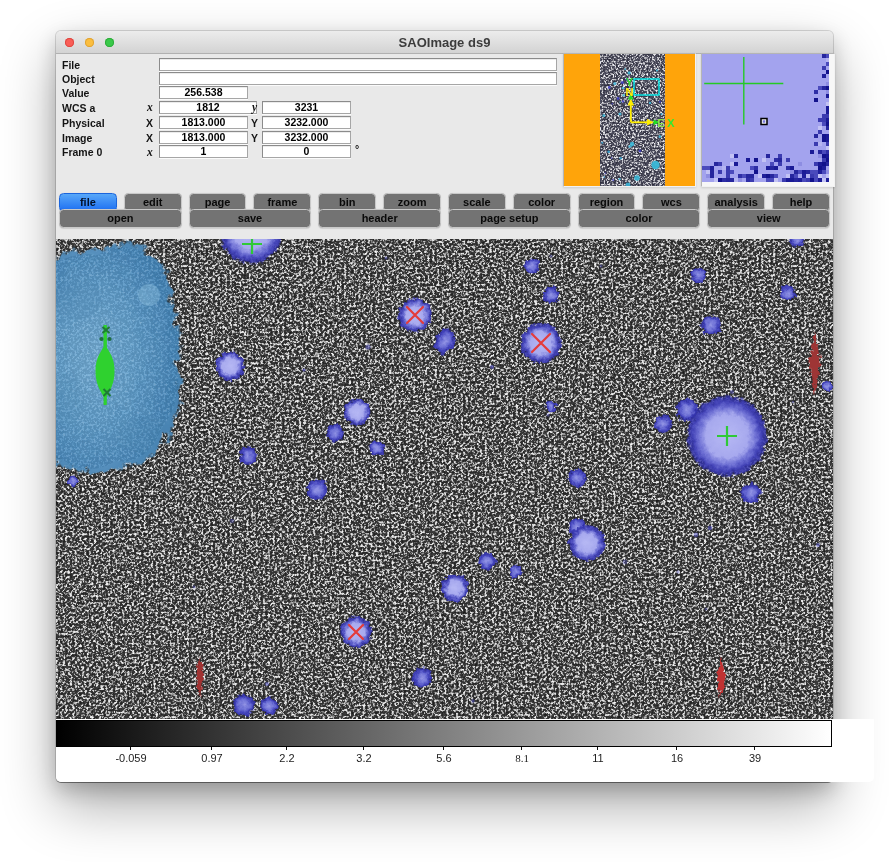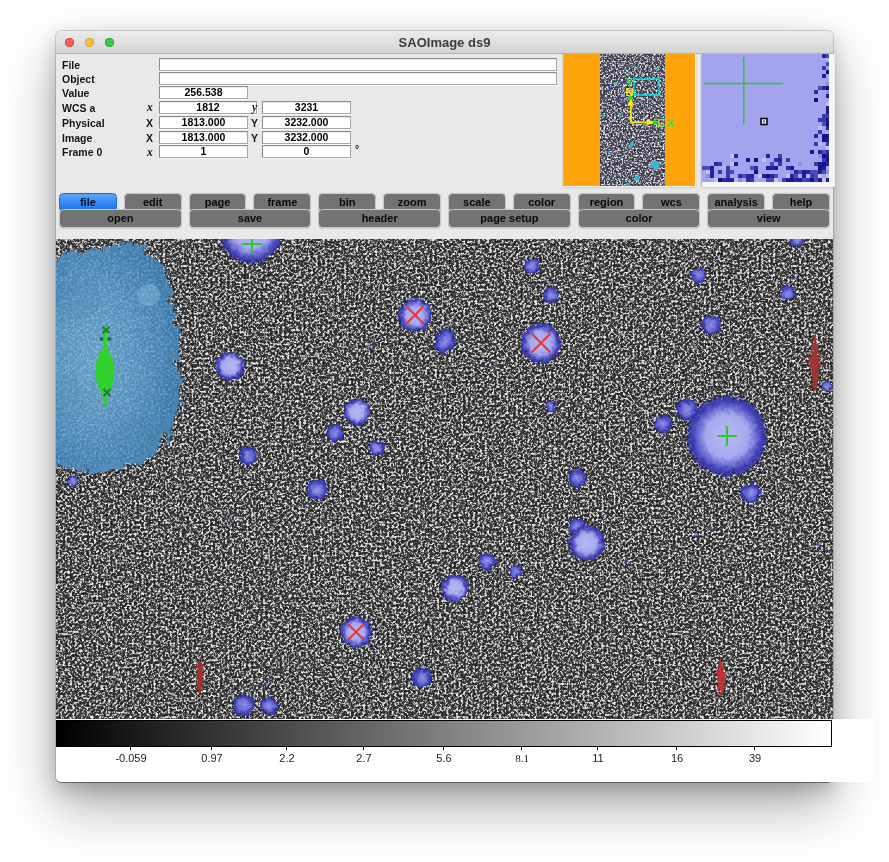--- a/index.html
+++ b/index.html
@@ -518,21 +518,21 @@
 
   <div id="cbar">
     <div id="cbarstrip"></div>
     <div class="tick" style="left:74px;"></div>
       <div class="tlab" style="left:75px;">-0.059</div>
     <div class="tick" style="left:155px;"></div>
       <div class="tlab" style="left:156px;">0.97</div>
     <div class="tick" style="left:230px;"></div>
       <div class="tlab" style="left:231px;">2.2</div>
     <div class="tick" style="left:307px;"></div>
-      <div class="tlab" style="left:308px;">2.7</div>
+      <div class="tlab" style="left:308px;">3.2</div>
     <div class="tick" style="left:387px;"></div>
       <div class="tlab" style="left:388px;">5.6</div>
     <div class="tick" style="left:465px;"></div>
       <div class="tlab" style="left:466px;font-family:Liberation Serif, serif;">8.1</div>
     <div class="tick" style="left:541px;"></div>
       <div class="tlab" style="left:542px;">11</div>
     <div class="tick" style="left:620px;"></div>
       <div class="tlab" style="left:621px;">16</div>
     <div class="tick" style="left:698px;"></div>
       <div class="tlab" style="left:699px;">39</div>

